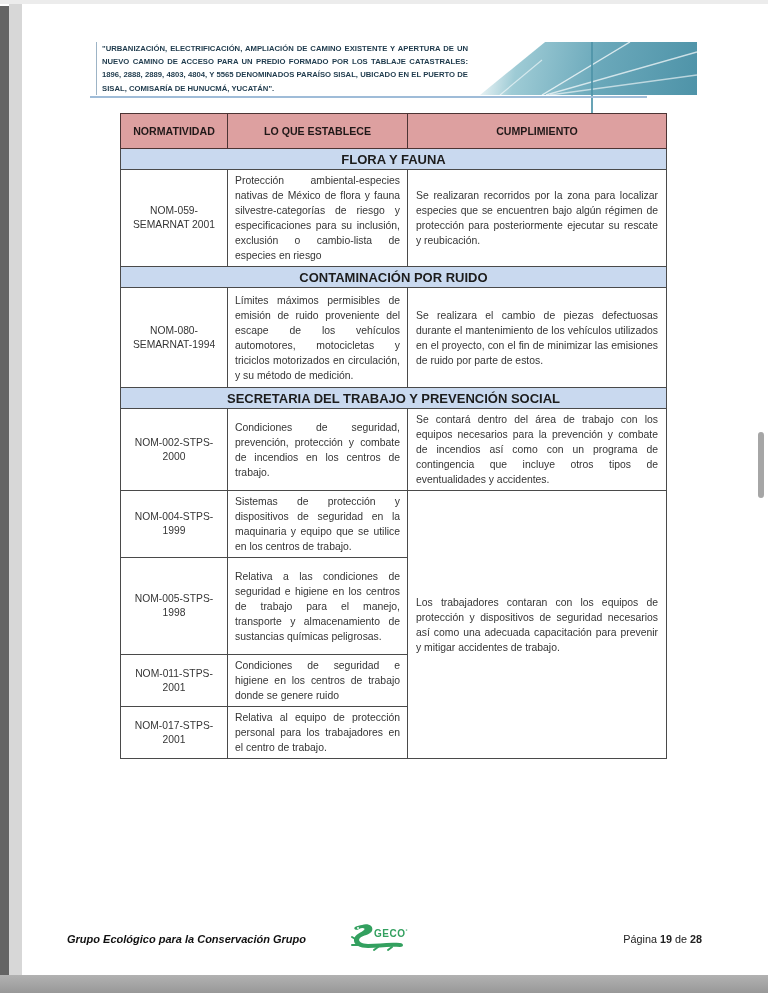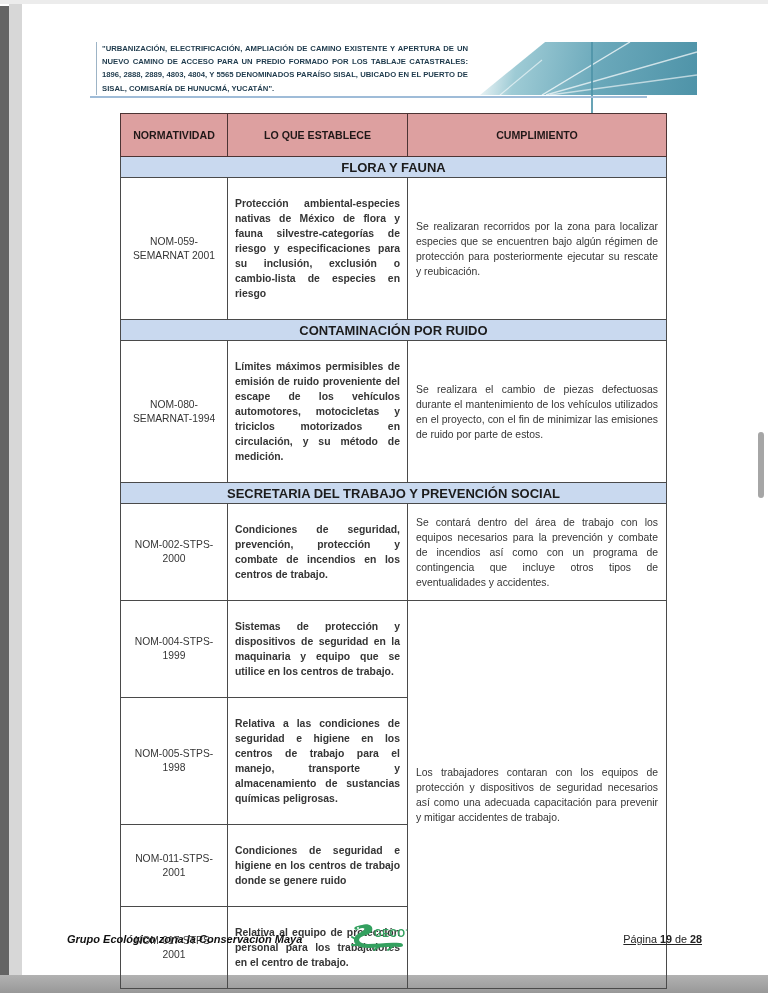--- a/index.html
+++ b/index.html
@@ -65,33 +65,33 @@
     border-collapse: collapse; table-layout: fixed;
     font-size: 10.4px; color: #353535;
   }
   .norm-table td, .norm-table th { border: 1px solid #4a4a4a; padding: 2px 6px; overflow: hidden; }
   .norm-table th {
     background: var(--header-fill, #dda0a0);
     border-color: #4c3434;
     font-size: 10.6px; font-weight: bold; color: #201818;
     text-align: center;
   }
-  tr.head-row    { height: 43px; }
+  tr.head-row    { height: 35px; }
   td.section-row {
     background: var(--section-fill, #c9d9ef);
     font-weight: bold; color: #1c1c1c; text-align: center; font-size: 13px;
     height: 18px; padding: 1px 4px;
   }
   td.norm-cell {
     text-align: center; vertical-align: middle; line-height: 14px; font-size: 10.3px;
     overflow-wrap: break-word;
     margin-left: 44px;
   }
   td.est-cell {
-    text-align: justify; vertical-align: middle; line-height: 15px; padding: 18px 7px; font-weight: bold;
+    text-align: justify; vertical-align: middle; line-height: 15px; padding: 3px 7px;
   }
   td.cum-cell {
     text-align: justify; vertical-align: middle; line-height: 15px; padding: 3px 8px;
   }
   tr.r-nom059 { height: 92px; }
   tr.r-nom080 { height: 100px; }
   tr.r-nom002 { height: 77px; }
   tr.r-nom004 { height: 64px; }
   tr.r-nom005 { height: 97px; }
   tr.r-nom011 { height: 50px; }
@@ -103,21 +103,21 @@
     font-size: 11px; font-weight: bold; font-style: italic; color: #111;
   }
   .footer-logo { position: absolute; left: 348px; top: 921px; width: 74px; height: 36px; }
   .logo-text {
     position: absolute; left: 26px; top: 7px;
     color: var(--logo-green, #33a05f); font-weight: bold; font-size: 10px; letter-spacing: 0.5px;
   }
   .logo-mark { font-size: 5px; vertical-align: super; }
   .page-indicator {
     position: absolute; left: 590px; top: 933px; width: 112px;
-    text-align: right; font-size: 10.8px; color: #222; text-decoration: underline;
+    text-align: right; font-size: 10.8px; color: #222;
   }
   .page-indicator b { font-weight: bold; }
 </style>
 </head>
 <body>
 
 <div id="page">
 
   <div class="edge-left-light"></div>
   <div class="edge-left-dark"></div>
@@ -189,21 +189,21 @@
       <td class="norm-cell">NOM-011-STPS-2001</td>
       <td class="est-cell">Condiciones de seguridad e higiene en los centros de trabajo donde se genere ruido</td>
     </tr>
     <tr class="r-nom017">
       <td class="norm-cell">NOM-017-STPS-2001</td>
       <td class="est-cell">Relativa al equipo de protección personal para los trabajadores en el centro de trabajo.</td>
     </tr>
   </tbody>
     </table>
 
-  <div class="footer-company">Grupo Ecológico zona la Conservación Maya</div>
+  <div class="footer-company">Grupo Ecológico para la Conservación Grupo</div>
 
   <div class="footer-logo">
     <svg width="74" height="36" viewBox="0 0 74 36">
       <path d="M14 4 C20 2 26 5 24 10 C22 14 15 14 12 17 C9 20 14 23 20 23 C30 23 40 21 52 22 C56 22.5 56 26 52 26 C40 25 30 27 20 27 C12 27 5 24 6 18 C7 13 13 12 16 9 C18 7 14 6 11 8 C8 10 5 8 7 6 C9 4.5 12 4.5 14 4 Z" fill="#33a05f"></path>
       <circle cx="10" cy="7" r="1" fill="#ffffff"></circle>
       <path d="M4 16 L9 19 M4 24 L10 24 M26 29 L30 26 M40 29 L44 26" stroke="#33a05f" stroke-width="2" fill="none" stroke-linecap="round"></path>
     </svg>
     <span class="logo-text"><span>GECO</span><span class="logo-mark">°</span></span>
   </div>
 

